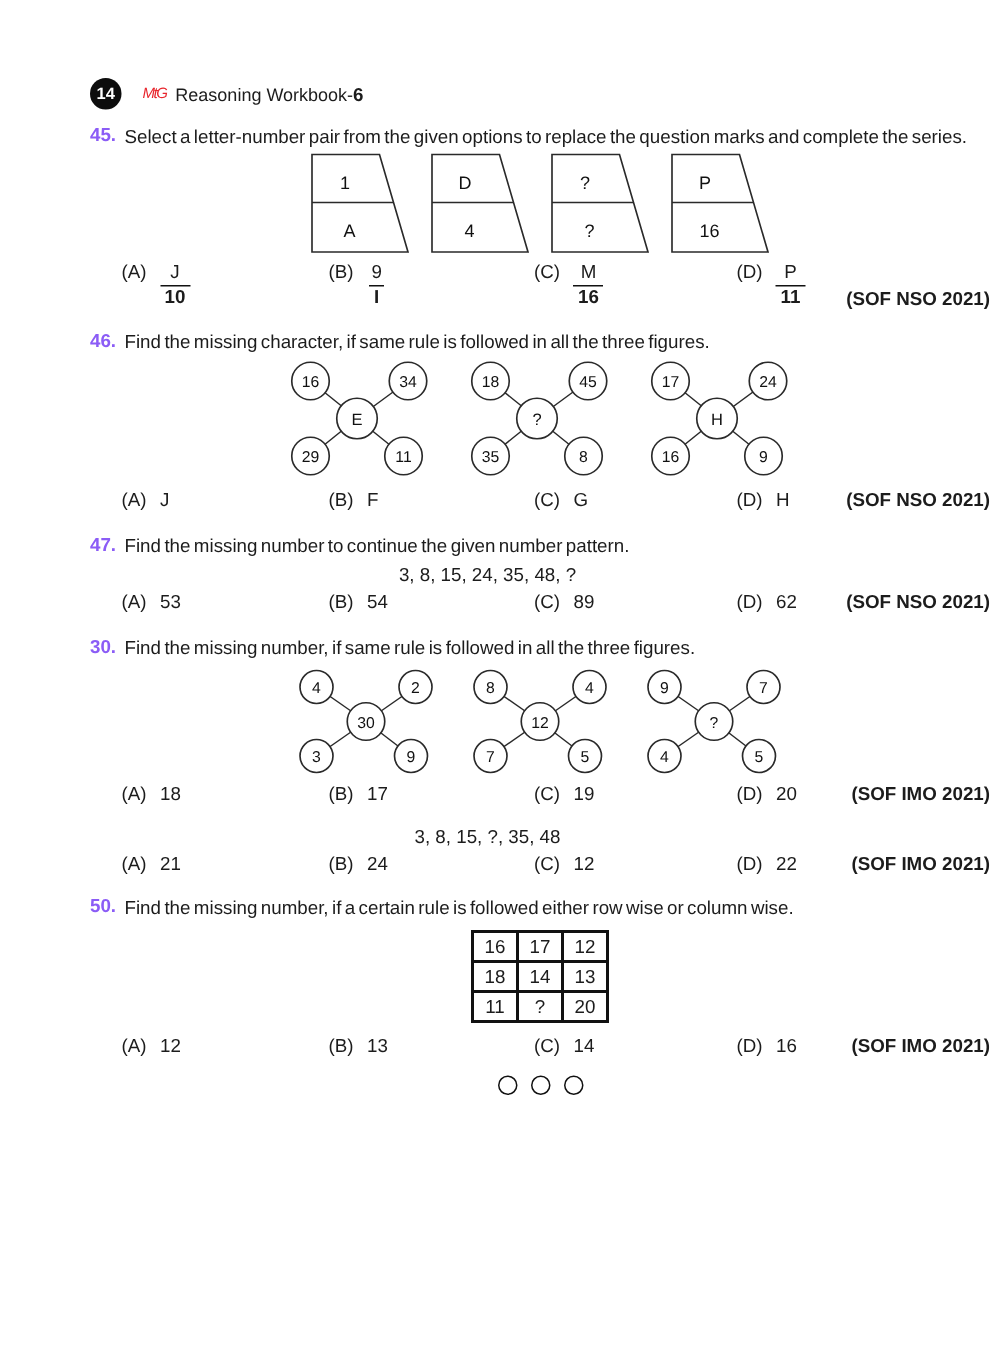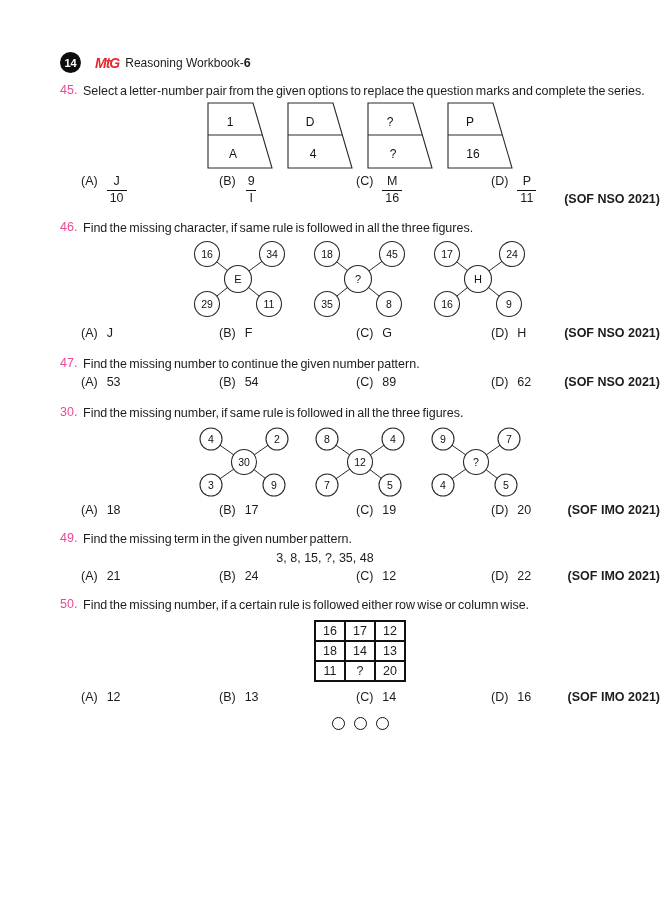--- a/index.html
+++ b/index.html
@@ -11,42 +11,42 @@
     color:#1c1c1c; font-size:12.5px;margin-left:16px;
   }
   
   .hdr { display:flex; align-items:center; height:21px; }
   .badge {
     width:21px; height:21px; border-radius:50%; background:#0d0d0d;
     color:#fff; font-size:11px; font-weight:bold;
     display:flex; align-items:center; justify-content:center;
     margin-right:14px; flex:none;
   }
-  .logo { color:#e8262d; font-weight:bold; font-style:italic; font-size:14px;
+  .logo { color:#e8262d; font-weight:normal; font-style:italic; font-size:10px;
           letter-spacing:-1px; margin-right:6px; }
   .wb-title { font-size:12px; }
   .wb-title b { font-size:12.5px; }
 
   
   .question { margin-top:14px; }
   .q-line { display:flex; }
-  .qnum { min-width:23px; flex:none; color:#ec4899; font-weight:normal; }
+  .qnum { min-width:23px; flex:none; color:#8b5cf6; font-weight:bold; }
   .qtext { flex:1; line-height:17px; word-spacing:-1.2px; text-align:justify; }
 
   
   .opts-row { display:flex; align-items:baseline; margin:6px 0 0 21px; }
   .opt { display:flex; }
   .opt .lbl { margin-right:9px; }
   .opt-a { width:138px; } .opt-b { width:137px; } .opt-c { width:135px; }
   .src { margin-left:auto; font-weight:bold; white-space:nowrap; }
 
   
   .opts-frac { align-items:flex-start; margin-top:4px; }
   .frac { display:inline-flex; flex-direction:column; align-items:center; }
-  .frac .den { border-top:1.2px solid #111; margin-top:1px; }
+  .frac .den { border-top:1.2px solid #111; margin-top:1px;font-weight:bold; }
   .frac .num, .frac .den { padding:0 3px; line-height:15px; }
   .opts-frac .src { align-self:flex-end; }
 
   
   .fig-row { display:flex; justify-content:center; margin-top:3px; }
   .trap-row { gap:14px; margin-top:2px; }
   .xfig-row46 { gap:20px; }
   .xfig-row48 { gap:20px; margin-top:4px; }
   svg { display:block; }
   svg text { font-family:"Liberation Sans", sans-serif; fill:#111; }
@@ -219,20 +219,21 @@
         </div>
       <span class="src">(SOF NSO 2021)</span>
     </div>
   </div>
 
   <div class="question" style="margin-top:16px">
     <div class="q-line">
       <span class="qnum">47.</span>
       <span class="qtext">Find the missing number to continue the given number pattern.</span>
     </div>
+    <div class="pattern">3, 8, 15, 24, 35, 48, ?</div>
     <div class="opts-row" style="margin-top:2px">
       <div class="opt opt-a">
           <span class="lbl">(A)</span>
           <span>53</span>
         </div>
       <div class="opt opt-b">
           <span class="lbl">(B)</span>
           <span>54</span>
         </div>
       <div class="opt opt-c">
@@ -317,24 +318,20 @@
         </div>
       <div class="opt">
           <span class="lbl">(D)</span>
           <span>20</span>
         </div>
       <span class="src">(SOF IMO 2021)</span>
     </div>
   </div>
 
   <div class="question">
-    <div class="q-line">
-      <span class="qnum">49.</span>
-      <span class="qtext">Find the missing term in the given number pattern.</span>
-    </div>
     <div class="pattern">3, 8, 15, ?, 35, 48</div>
     <div class="opts-row" style="margin-top:2px">
       <div class="opt opt-a">
           <span class="lbl">(A)</span>
           <span>21</span>
         </div>
       <div class="opt opt-b">
           <span class="lbl">(B)</span>
           <span>24</span>
         </div>

